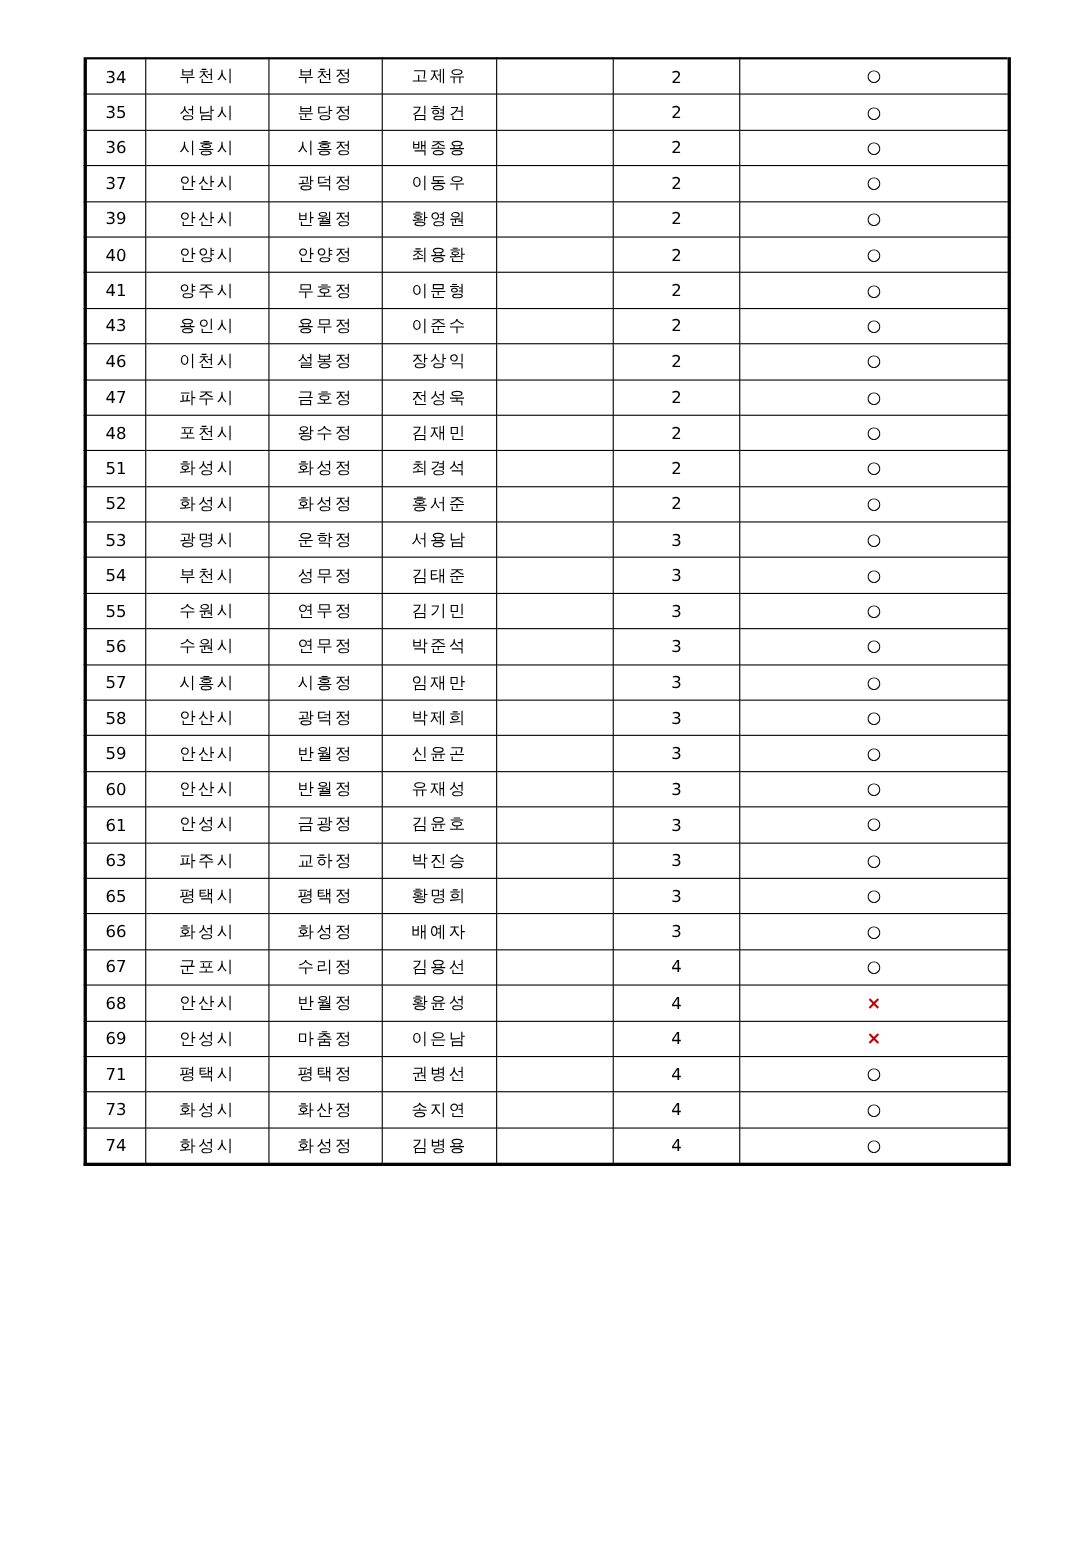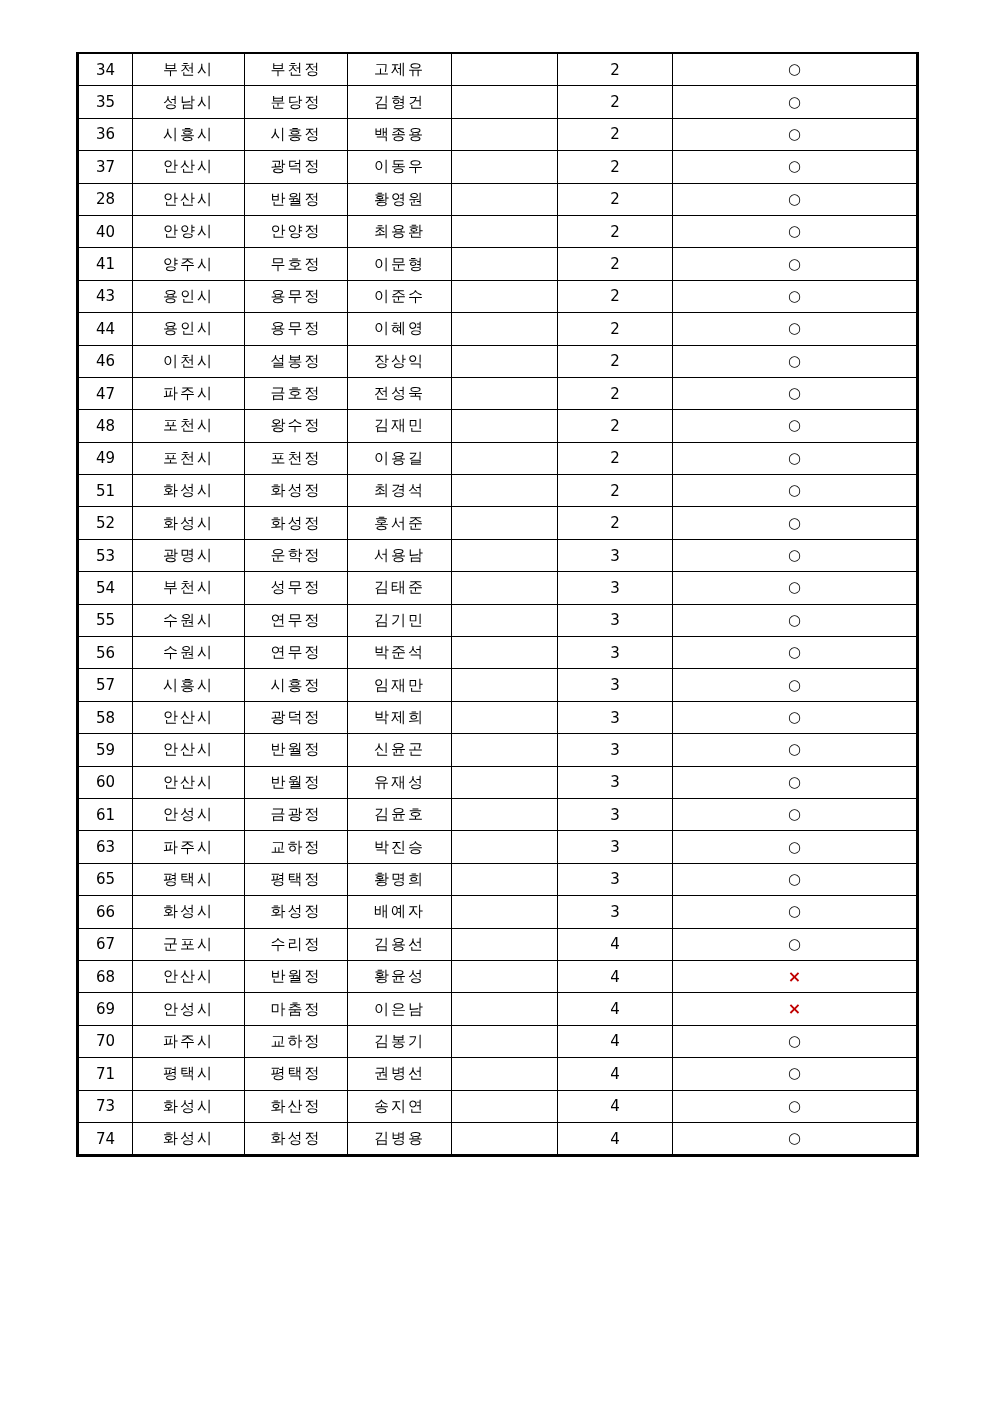--- a/index.html
+++ b/index.html
@@ -91,21 +91,21 @@
         <tr>
           <td class="col-no">37</td>
           <td class="col-city">안산시</td>
           <td class="col-club">광덕정</td>
           <td class="col-name">이동우</td>
           <td class="col-blank"></td>
           <td class="col-count">2</td>
           <td class="col-mark">○</td>
         </tr>
         <tr>
-          <td class="col-no">28</td>
+          <td class="col-no">39</td>
           <td class="col-city">안산시</td>
           <td class="col-club">반월정</td>
           <td class="col-name">황영원</td>
           <td class="col-blank"></td>
           <td class="col-count">2</td>
           <td class="col-mark">○</td>
         </tr>
         <tr>
           <td class="col-no">40</td>
           <td class="col-city">안양시</td>
@@ -127,29 +127,20 @@
         <tr>
           <td class="col-no">43</td>
           <td class="col-city">용인시</td>
           <td class="col-club">용무정</td>
           <td class="col-name">이준수</td>
           <td class="col-blank"></td>
           <td class="col-count">2</td>
           <td class="col-mark">○</td>
         </tr>
         <tr>
-          <td class="col-no">44</td>
-          <td class="col-city">용인시</td>
-          <td class="col-club">용무정</td>
-          <td class="col-name">이혜영</td>
-          <td class="col-blank"></td>
-          <td class="col-count">2</td>
-          <td class="col-mark">○</td>
-        </tr>
-        <tr>
           <td class="col-no">46</td>
           <td class="col-city">이천시</td>
           <td class="col-club">설봉정</td>
           <td class="col-name">장상익</td>
           <td class="col-blank"></td>
           <td class="col-count">2</td>
           <td class="col-mark">○</td>
         </tr>
         <tr>
           <td class="col-no">47</td>
@@ -163,29 +154,20 @@
         <tr>
           <td class="col-no">48</td>
           <td class="col-city">포천시</td>
           <td class="col-club">왕수정</td>
           <td class="col-name">김재민</td>
           <td class="col-blank"></td>
           <td class="col-count">2</td>
           <td class="col-mark">○</td>
         </tr>
         <tr>
-          <td class="col-no">49</td>
-          <td class="col-city">포천시</td>
-          <td class="col-club">포천정</td>
-          <td class="col-name">이용길</td>
-          <td class="col-blank"></td>
-          <td class="col-count">2</td>
-          <td class="col-mark">○</td>
-        </tr>
-        <tr>
           <td class="col-no">51</td>
           <td class="col-city">화성시</td>
           <td class="col-club">화성정</td>
           <td class="col-name">최경석</td>
           <td class="col-blank"></td>
           <td class="col-count">2</td>
           <td class="col-mark">○</td>
         </tr>
         <tr>
           <td class="col-no">52</td>
@@ -323,29 +305,20 @@
           <td class="col-mark fail" style="color: rgb(192, 0, 0);">×</td>
         </tr>
         <tr>
           <td class="col-no">69</td>
           <td class="col-city">안성시</td>
           <td class="col-club">마춤정</td>
           <td class="col-name">이은남</td>
           <td class="col-blank"></td>
           <td class="col-count">4</td>
           <td class="col-mark fail" style="color: rgb(192, 0, 0);">×</td>
-        </tr>
-        <tr>
-          <td class="col-no">70</td>
-          <td class="col-city">파주시</td>
-          <td class="col-club">교하정</td>
-          <td class="col-name">김봉기</td>
-          <td class="col-blank"></td>
-          <td class="col-count">4</td>
-          <td class="col-mark">○</td>
         </tr>
         <tr>
           <td class="col-no">71</td>
           <td class="col-city">평택시</td>
           <td class="col-club">평택정</td>
           <td class="col-name">권병선</td>
           <td class="col-blank"></td>
           <td class="col-count">4</td>
           <td class="col-mark">○</td>
         </tr>

